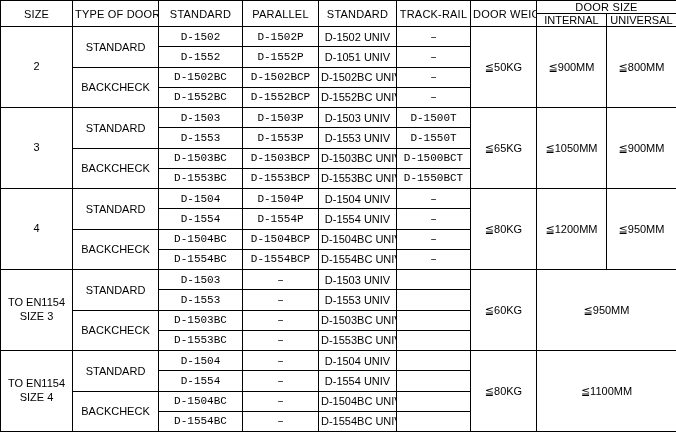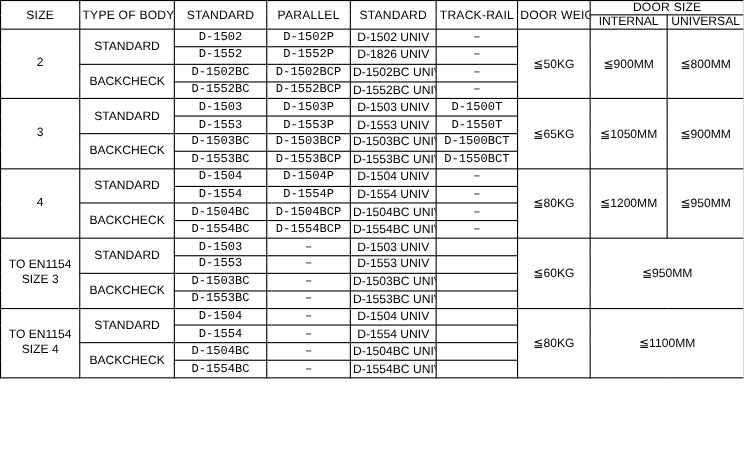--- a/index.html
+++ b/index.html
@@ -13,21 +13,21 @@
   #sheet {
     width: 676px;
     height: 432px;
     position: relative;
     background: #ffffff;
     overflow: hidden;
   }
   table.spec {
     border-collapse: collapse;
     width: 676px;
-    height: 344px;
+    height: 432px;
     table-layout: fixed;
     border: 1px solid #000;
   }
   table.spec td, table.spec th {
     border: 1px solid #000;
     font-size: 11px;
     color: #000;
     text-align: center;
     vertical-align: middle;
     padding: 0 2px;
@@ -91,21 +91,21 @@
         <col class="c3">
         <col class="c4">
         <col class="c5">
         <col class="c6">
         <col class="c7">
         <col class="c8">
     </colgroup>
     <thead>
       <tr>
         <th class="hdr" rowspan="2">SIZE</th>
-        <th class="hdr" rowspan="2"><span>TYPE OF BODY</span></th>
+        <th class="hdr" rowspan="2"><span>TYPE OF DOOR</span></th>
         <th class="hdr" rowspan="2">STANDARD</th>
         <th class="hdr" rowspan="2">PARALLEL</th>
         <th class="hdr" rowspan="2">STANDARD</th>
         <th class="hdr" rowspan="2">TRACK-RAIL</th>
         <th class="hdr" rowspan="2">DOOR WEIGHT</th>
         <th class="hdr" colspan="2">DOOR SIZE</th>
       </tr>
       <tr>
         <th class="hdr-small">INTERNAL</th>
         <th class="hdr-small">UNIVERSAL</th>
@@ -119,21 +119,21 @@
           <td class="cell-code">D-1502P</td>
           <td class="cell-univ">D-1502 UNIV</td>
           <td class="cell-code">–</td>
           <td rowspan="4">≦50KG</td>
           <td rowspan="4">≦900MM</td>
           <td rowspan="4">≦800MM</td>
         </tr>
         <tr>
           <td class="cell-code">D-1552</td>
           <td class="cell-code">D-1552P</td>
-          <td class="cell-univ">D-1826 UNIV</td>
+          <td class="cell-univ">D-1051 UNIV</td>
           <td class="cell-code">–</td>
         </tr>
         <tr>
           <td rowspan="2" class="cell-type">BACKCHECK</td>
           <td class="cell-code">D-1502BC</td>
           <td class="cell-code">D-1502BCP</td>
           <td class="cell-univ">D-1502BC UNIV</td>
           <td class="cell-code">–</td>
         </tr>
         <tr>

